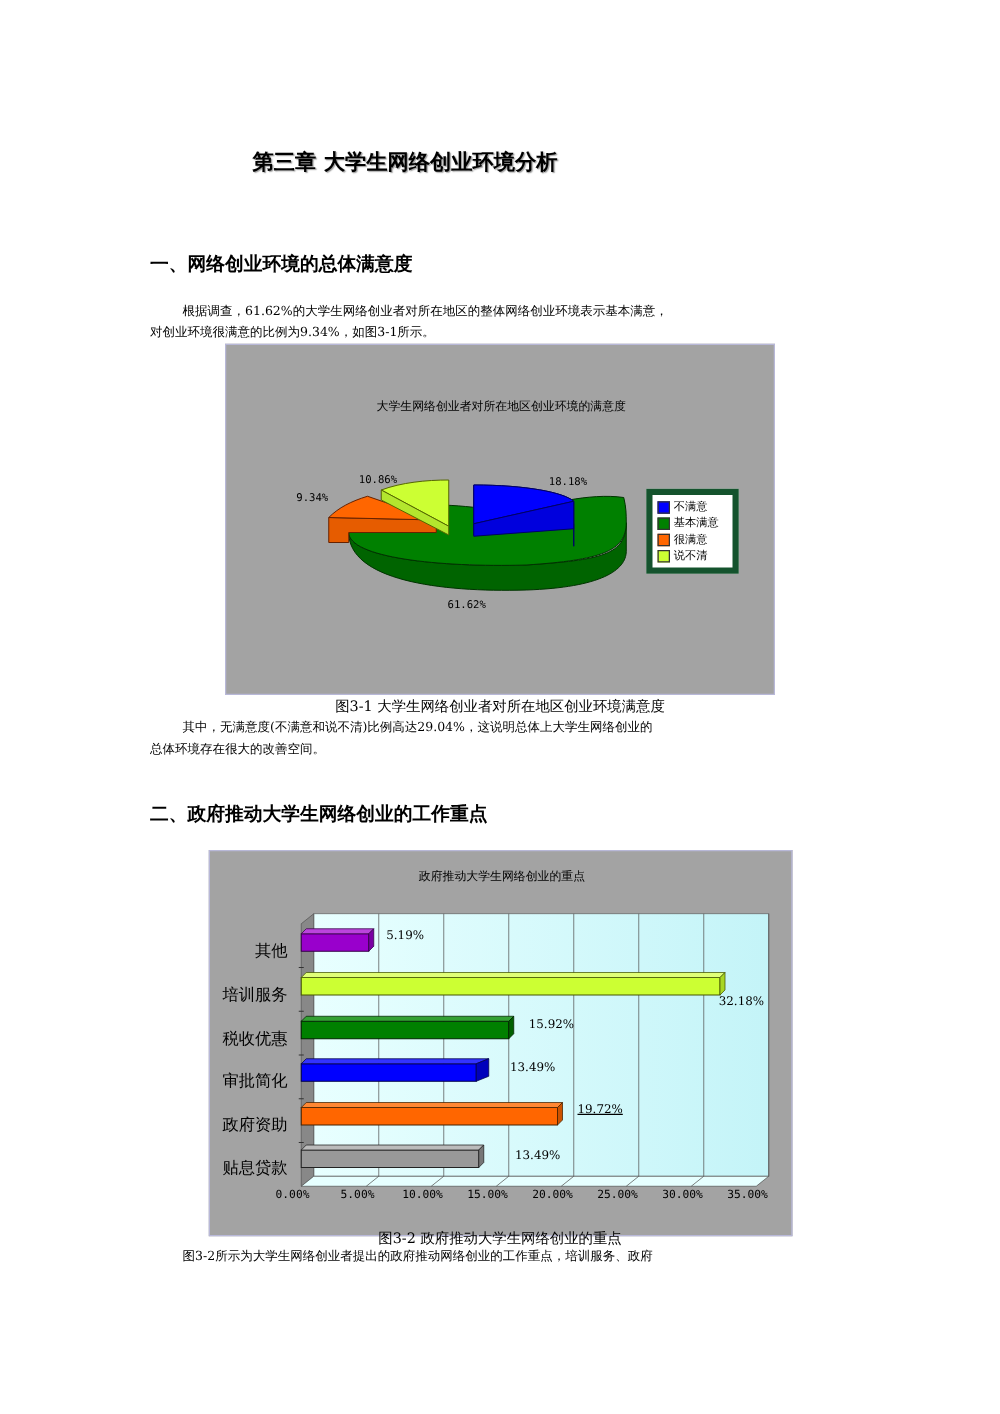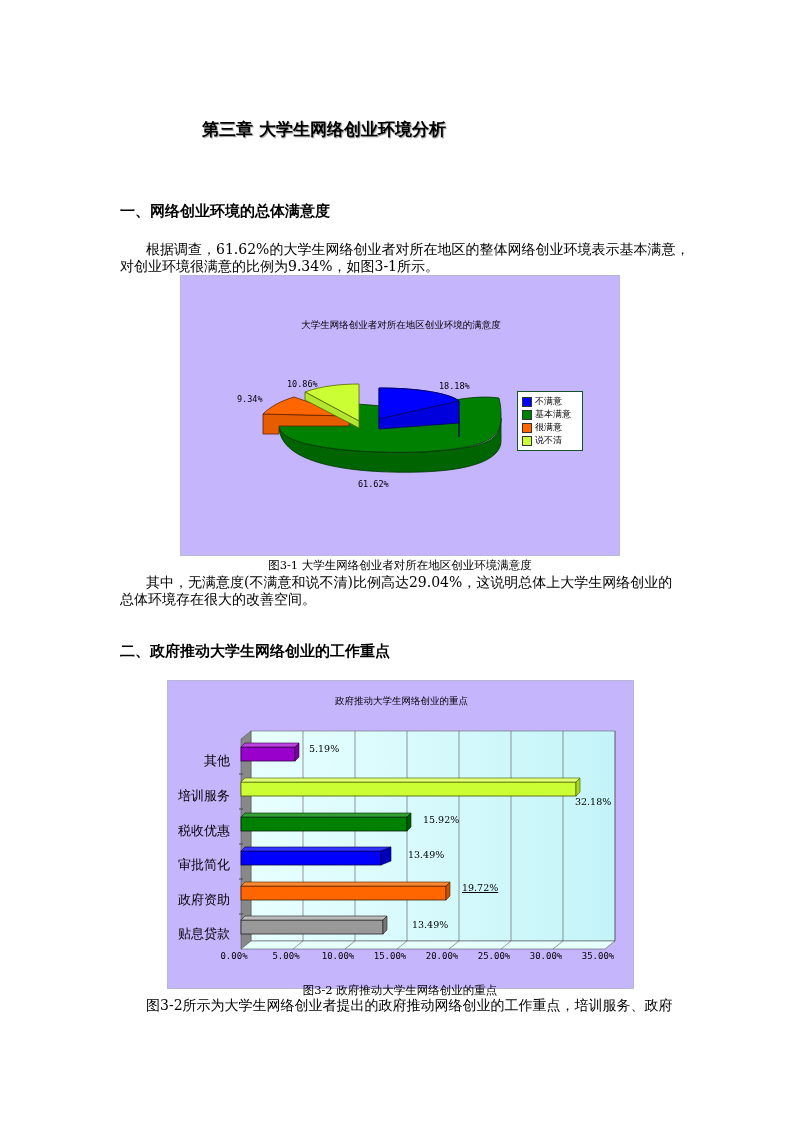--- a/index.html
+++ b/index.html
@@ -3,26 +3,26 @@
 <meta charset="utf-8">
 <style>
   html, body { margin: 0; padding: 0; background: #ffffff; }
   body { width: 800px; height: 1131px; position: relative; overflow: hidden;
          font-family: "DejaVu Serif", "Liberation Serif", serif; color: #000; }
   .abs { position: absolute; }
   .chapter-title { left: 0; width: 648px; top: 118px; text-align: center;
          font-family: "DejaVu Sans", sans-serif; font-weight: bold; font-size: 17px;
          text-shadow: 1px 1px 1px #999; }
   .section-heading { font-family: "DejaVu Sans", sans-serif; font-weight: bold; font-size: 15px; }
-  .para { font-size: 14px; line-height: 17px; width: 570px; }
+  .para { font-size: 10px; line-height: 17px; width: 570px; }
   .caption { font-size: 11.5px; text-align: center; width: 800px; left: 0; }
-  .frame { background: #c4b5fd; border: 1px solid #b8b8d8; box-sizing: border-box; }
+  .frame { background: #a3a3a3; border: 1px solid #b8b8d8; box-sizing: border-box; }
   .chart-title { font-family: "DejaVu Sans", sans-serif; font-size: 9.5px; text-align: center; }
   .pct { font-family: "DejaVu Sans Mono", monospace; font-size: 8.5px; }
-  .legend { background: #fff; border: 1px solid #14532d; padding: 3px 4px; font-family: "DejaVu Sans", sans-serif; font-size: 9px; }
+  .legend { background: #fff; border: 5px solid #14532d; padding: 3px 4px; font-family: "DejaVu Sans", sans-serif; font-size: 9px; }
   .legend-item { display: flex; align-items: center; height: 13px; }
   .swatch { width: 8px; height: 8px; border: 1px solid #333; margin-right: 3px; }
   .cat-label { font-family: "DejaVu Sans", sans-serif; font-size: 13px; text-align: right; width: 70px; }
   .bar-label { font-family: "DejaVu Serif", serif; font-size: 9.5px; }
   .tick-label { font-family: "DejaVu Sans Mono", monospace; font-size: 9px; width: 50px; text-align: center; }
 </style>
 </head>
 <body>
 
 <div class="abs chapter-title">第三章 大学生网络创业环境分析</div>

